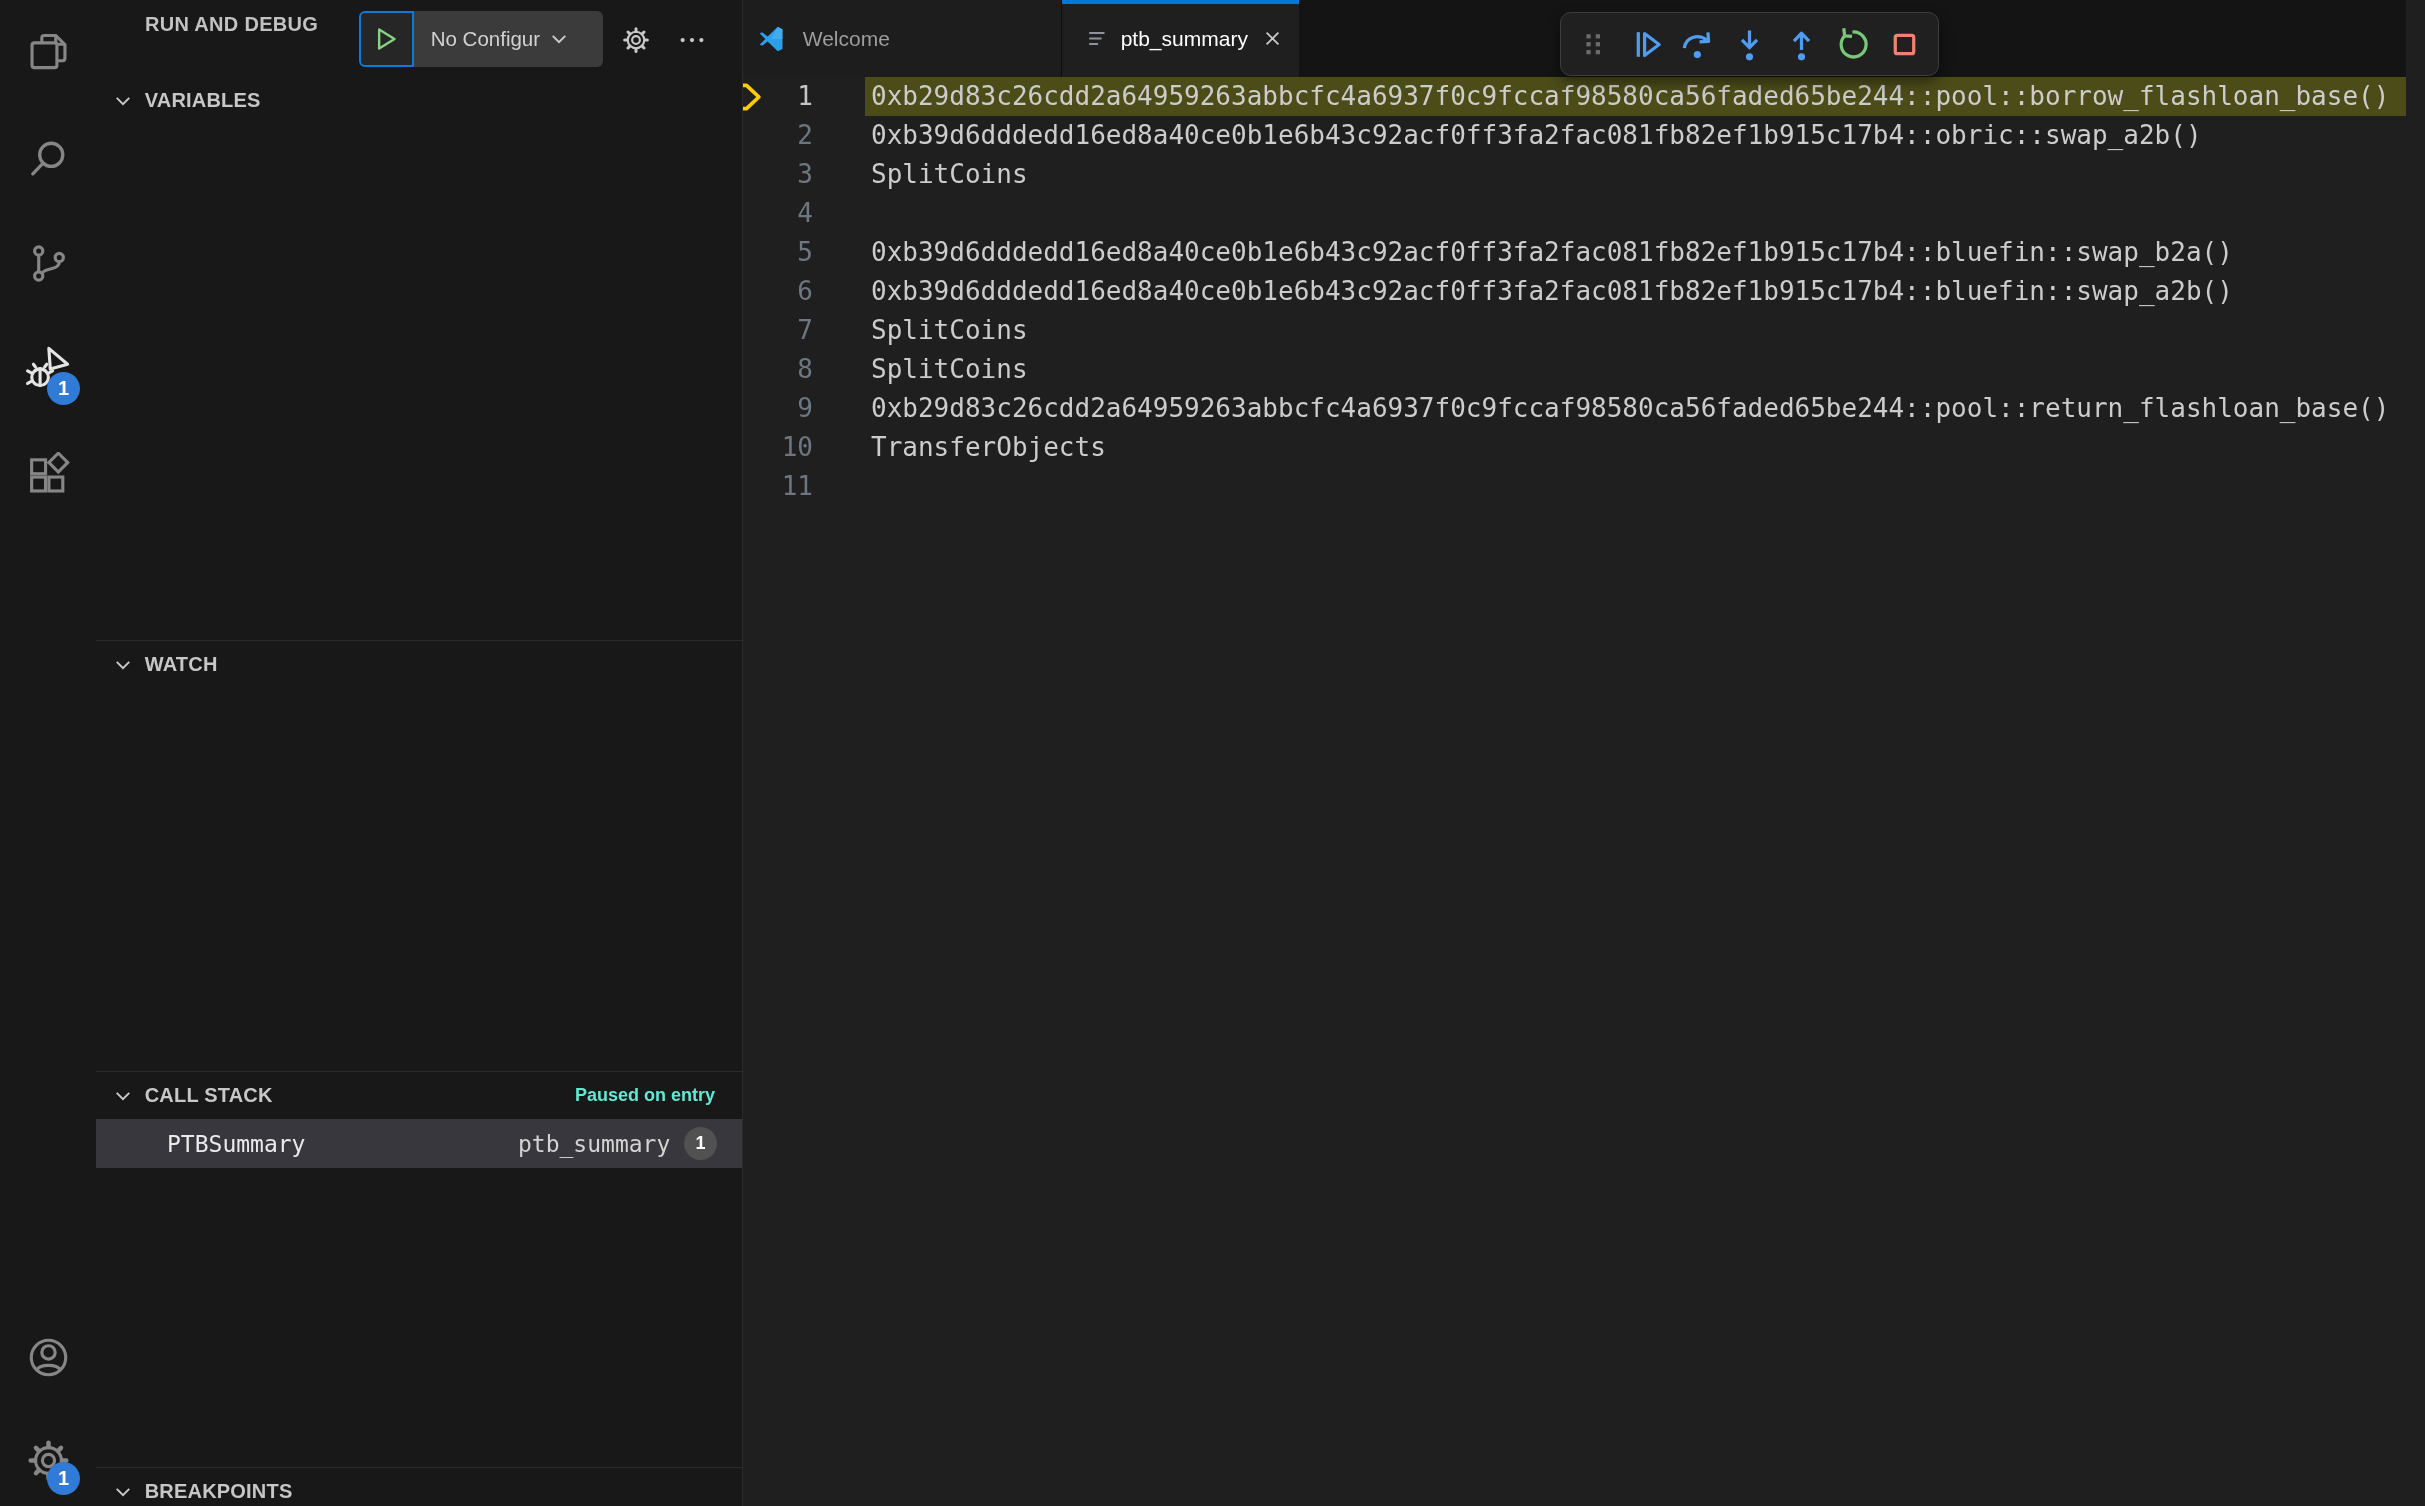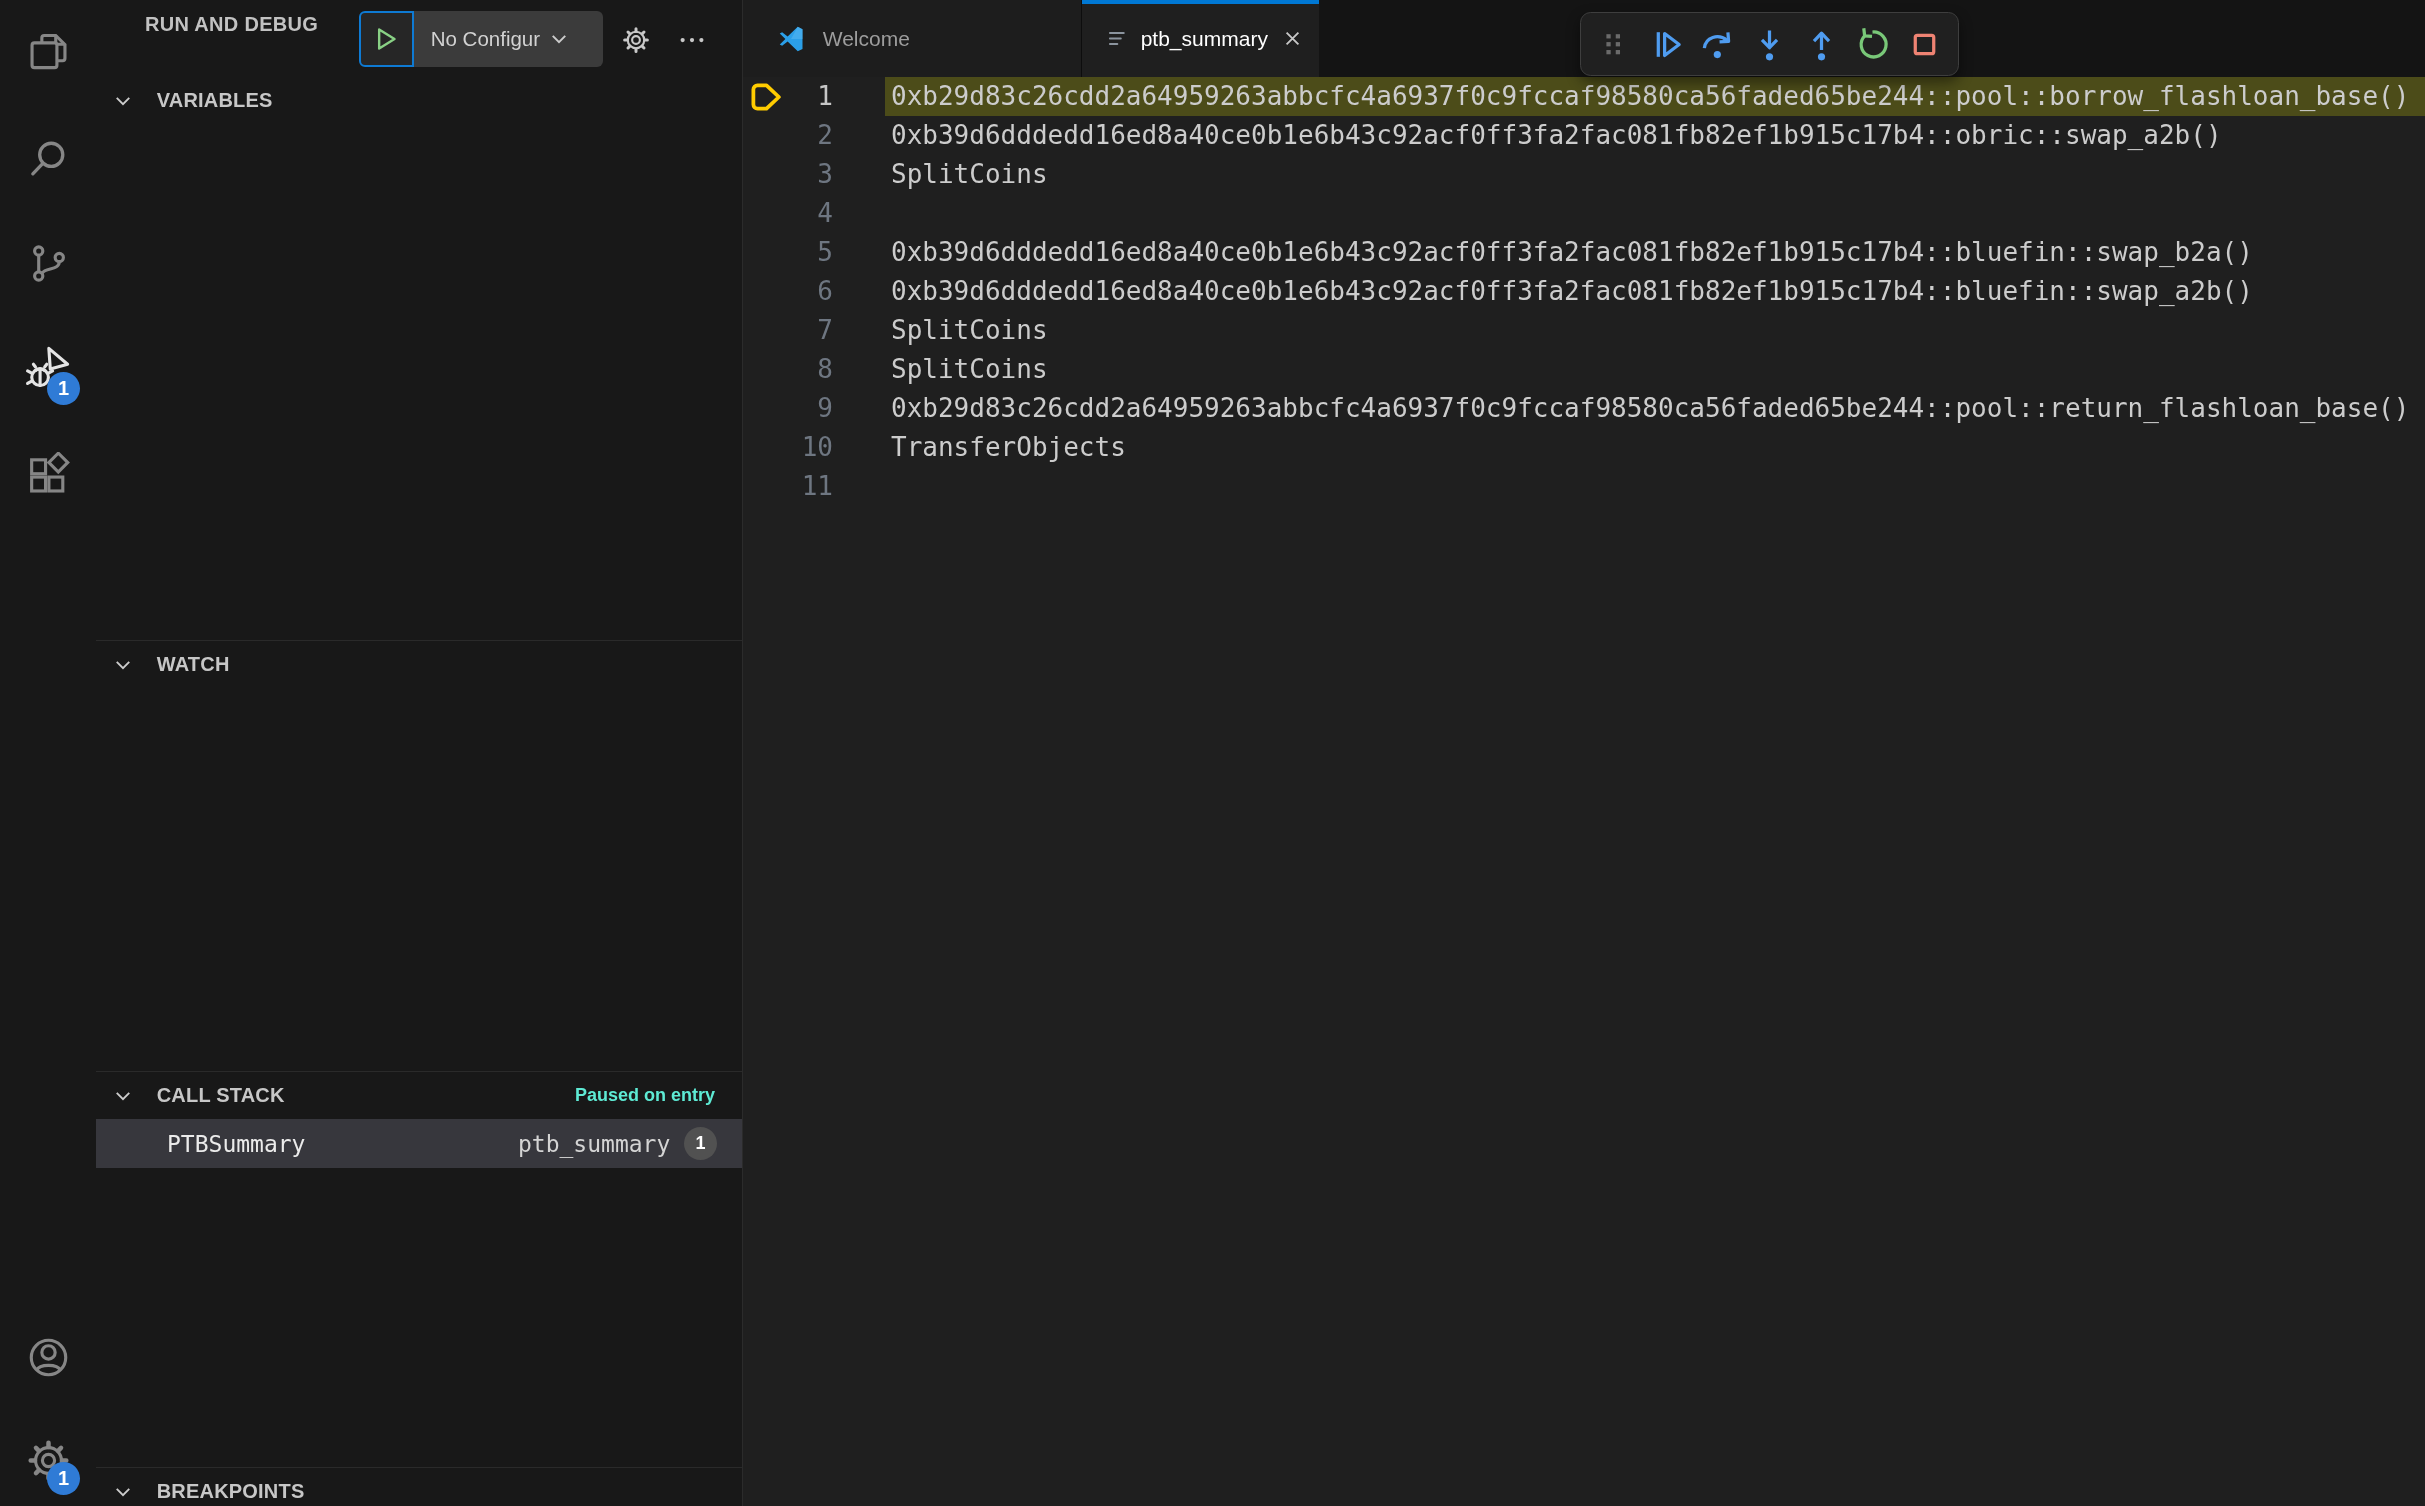--- a/index.html
+++ b/index.html
@@ -22,33 +22,33 @@
   .launch { position:absolute; left:263px; top:11.4px; width:244px; height:56px; display:flex; }
   .play-seg { width:55px; height:100%; background:#262626; border:2.3px solid #0e7ad3; border-radius:6px 0 0 6px;
               display:flex; align-items:center; justify-content:center; cursor:pointer; }
   .cfg-seg { flex:1; background:#3b3b3b; border-radius:0 6px 6px 0; display:flex; align-items:center;
              padding:0 12px 0 16.7px; gap:9px; color:#d2d2d2; font-size:20.5px; cursor:pointer; white-space:nowrap; }
   .cfg-seg .lbl { overflow:hidden; }
   .hdr-btn { position:absolute; top:23.5px; width:33px; height:33px; display:flex; align-items:center; justify-content:center; cursor:pointer; }
 
   .section { position:absolute; left:0; right:0; }
   .section.bordered { border-top:1.5px solid #2a2a2a; }
-  .sec-head { height:47px; display:flex; align-items:center; padding-left:16.7px; gap:24px; cursor:pointer; }
+  .sec-head { height:47px; display:flex; align-items:center; padding-left:16.7px; gap:12px; cursor:pointer; }
   .sec-label { font-size:20px; font-weight:bold; letter-spacing:0.2px; color:#c7c7c7; white-space:nowrap; }
   .sec-status { margin-left:auto; margin-right:27px; font-size:18px; font-weight:bold; color:#5eead4; white-space:nowrap; }
 
   .frame-row { height:49px; background:#37373d; display:flex; align-items:center; cursor:pointer; }
   .frame-name { margin-left:71px; font-family:"DejaVu Sans Mono", monospace; font-size:23px; color:#ebebeb; }
   .frame-right { margin-left:auto; margin-right:25px; display:flex; align-items:center; gap:13.7px; }
   .frame-file { font-family:"DejaVu Sans Mono", monospace; font-size:23px; color:#d4d4d4; }
   .frame-badge { width:33px; height:33px; border-radius:50%; background:#515151; color:#fff; font-size:18px; font-weight:bold;
                  display:flex; align-items:center; justify-content:center; }
 
   
-  .editor { position:absolute; left:743px; top:0; width:1683px; height:100%; background:#000000; }
+  .editor { position:absolute; left:723px; top:0; width:1683px; height:100%; background:#000000; }
   .tab-bar { position:absolute; left:0; top:0; width:100%; height:77px; background:#141414; display:flex; }
   .tab { display:flex; align-items:center; position:relative; cursor:pointer; white-space:nowrap; }
   .tab-welcome { width:339px; background:#1d1d1d; border-right:1.5px solid #0d0d0d; padding-left:33px; gap:16.7px; color:#9d9d9d; font-size:21px; }
   .tab-active { width:237px; background:#1f1f1f; padding-left:23px; gap:12px; color:#ffffff; font-size:21px; }
   .tab-active::before { content:""; position:absolute; left:0; top:0; right:0; height:3.8px; background:#0078d4; }
   .tab-close { margin-left:auto; margin-right:13.7px; width:29px; height:29px; display:flex; align-items:center; justify-content:center; border-radius:6px; cursor:pointer; }
 
   .debug-toolbar { position:absolute; left:837px; top:12px; width:379px; height:64px; background:#202020;
                    border:1.5px solid #3e3e3e; border-radius:10.6px; box-shadow:0 6px 13.7px rgba(0,0,0,.45);
                    display:flex; align-items:center; padding:0 7.6px; z-index:10; }

